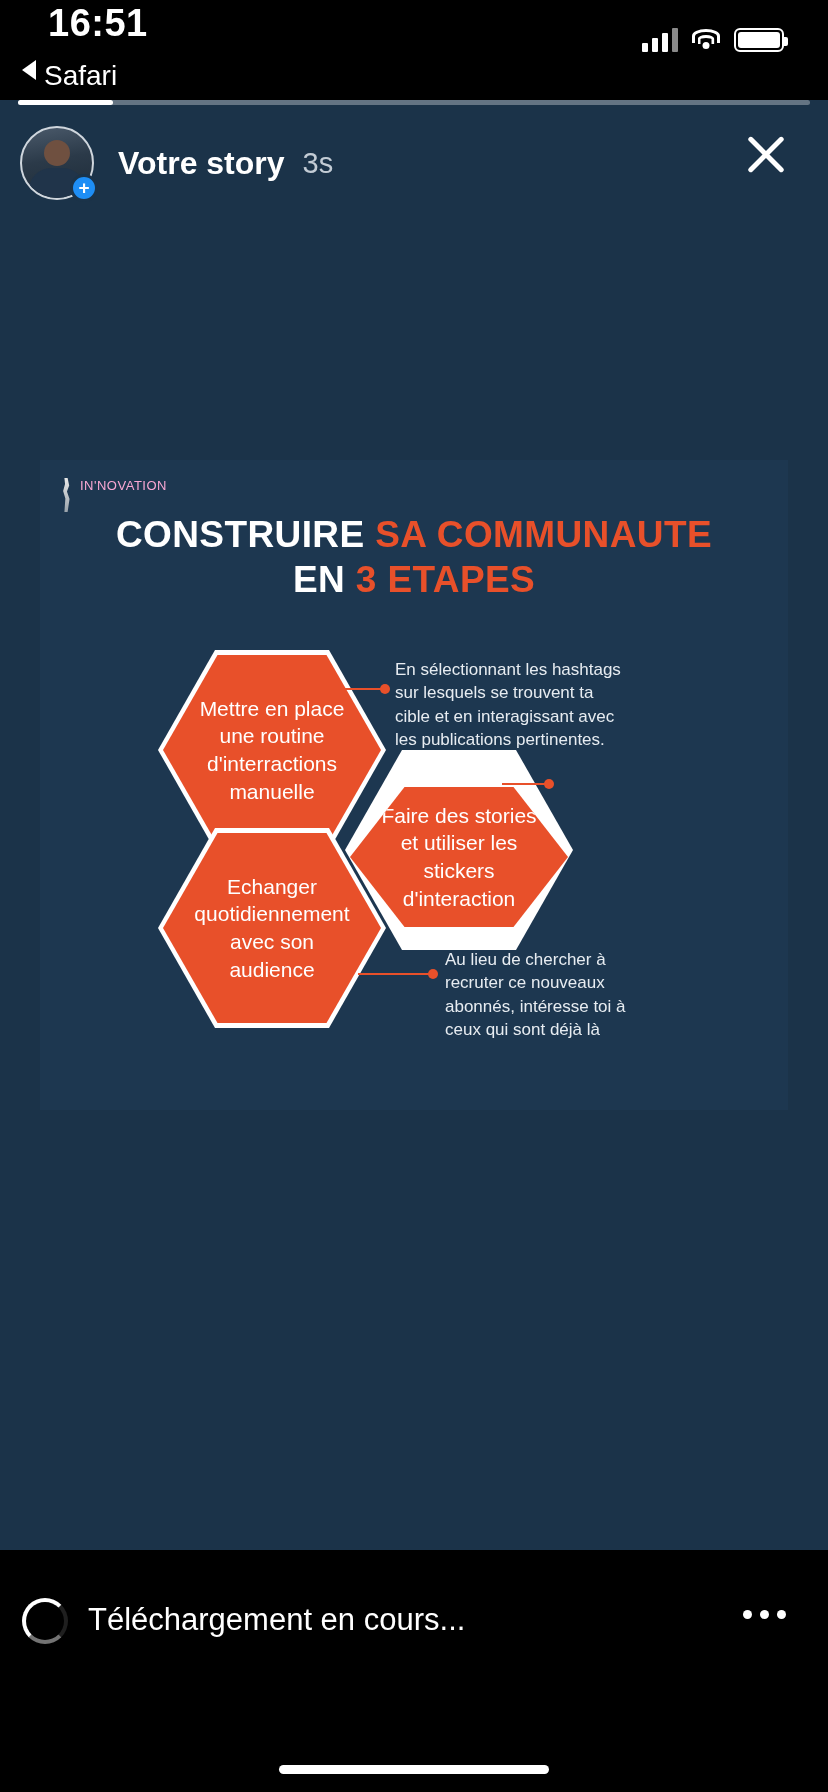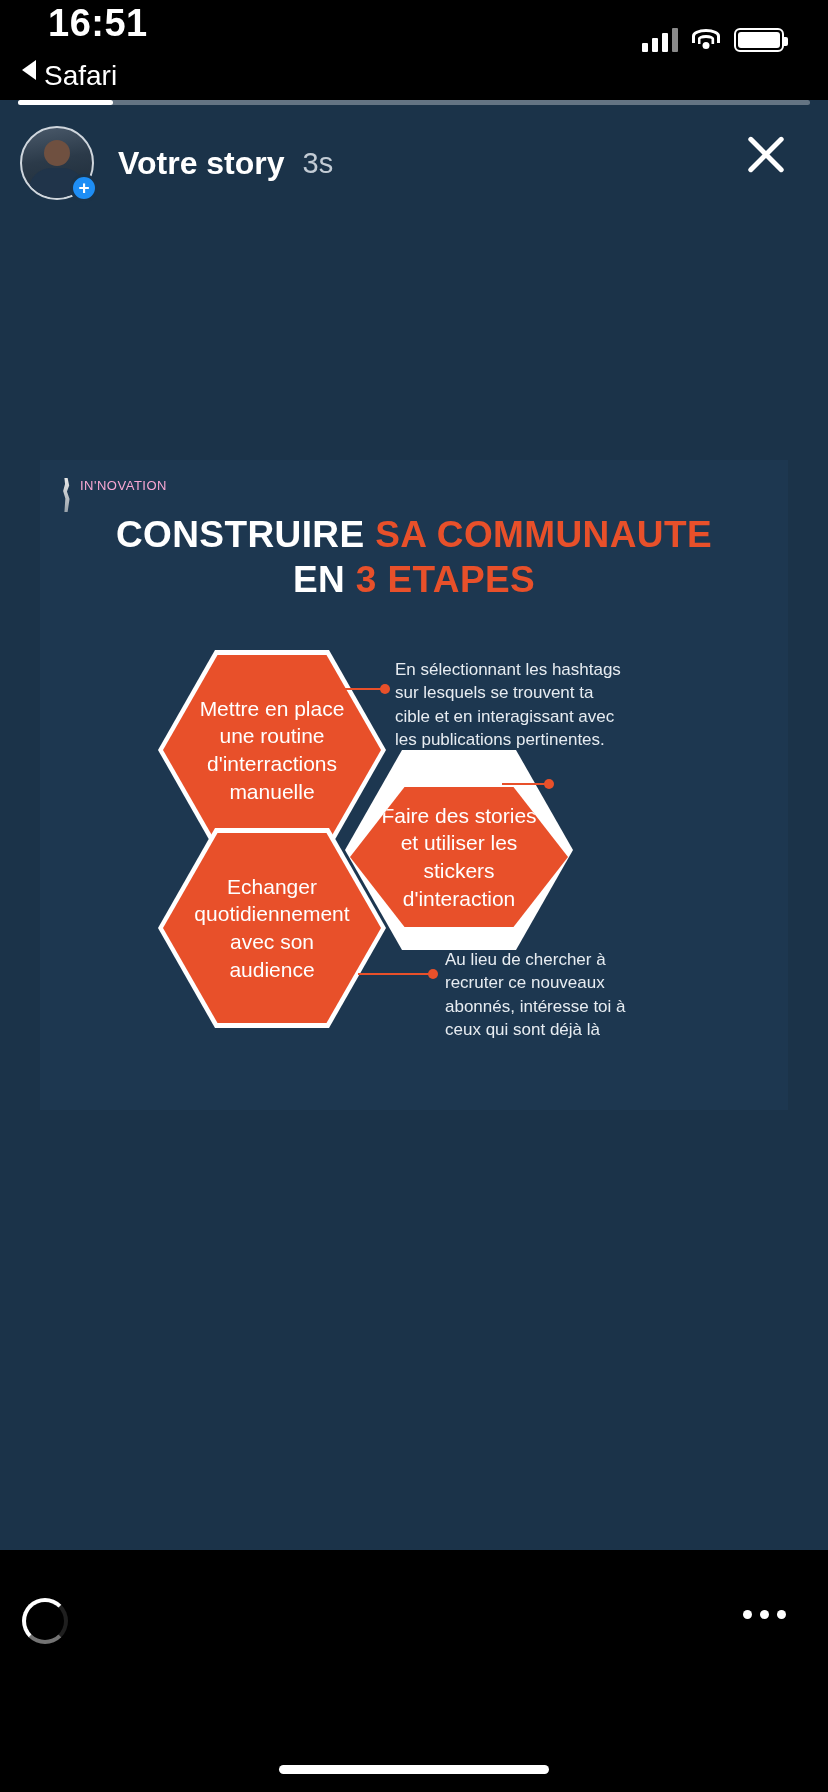--- a/index.html
+++ b/index.html
@@ -308,20 +308,21 @@
         <div class="note note3">Au lieu de chercher à recruter ce nouveaux abonnés, intéresse toi à ceux qui sont déjà là</div>
 
       </div>
     </div>
 
 
   </div>
 
   <div class="bottom-bar">
     <div class="spinner"></div>
+    <div class="bottom-text">Téléchargement en cours...</div>
     <div class="more-dots">
         <i></i>
         <i></i>
         <i></i>
       </div>
     <div class="home-indicator"></div>
   </div>
 
 </div>
 

